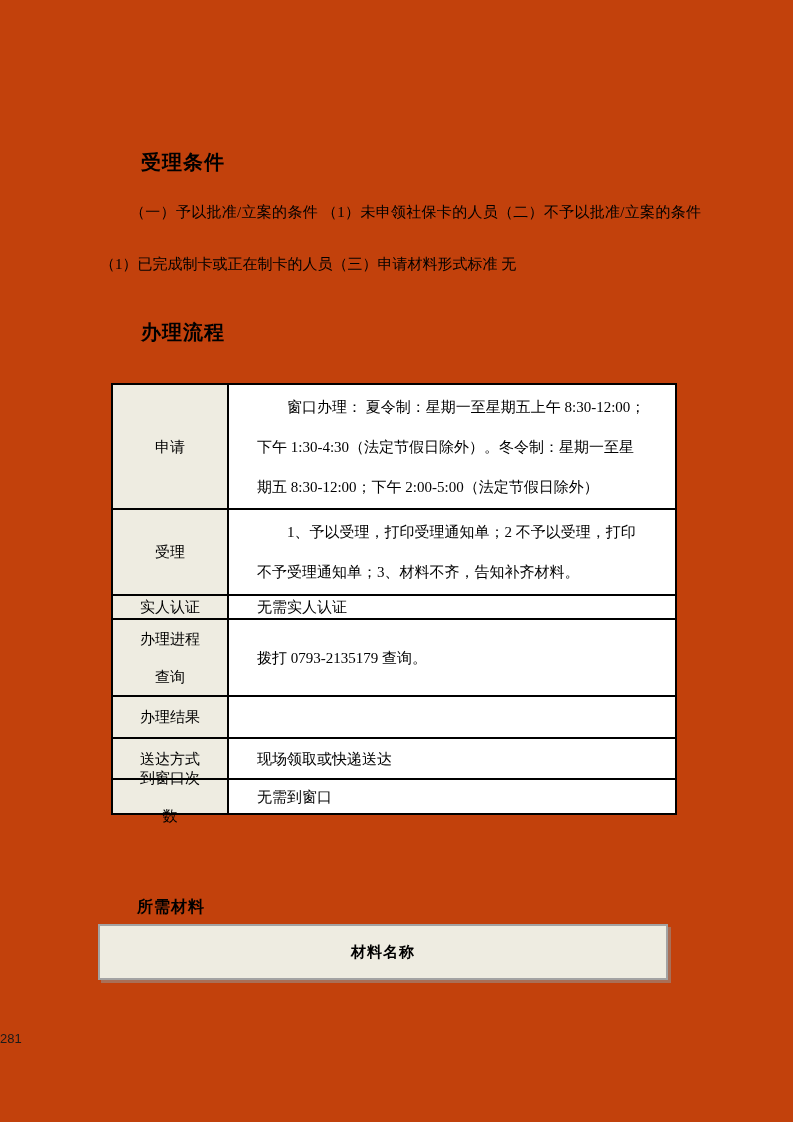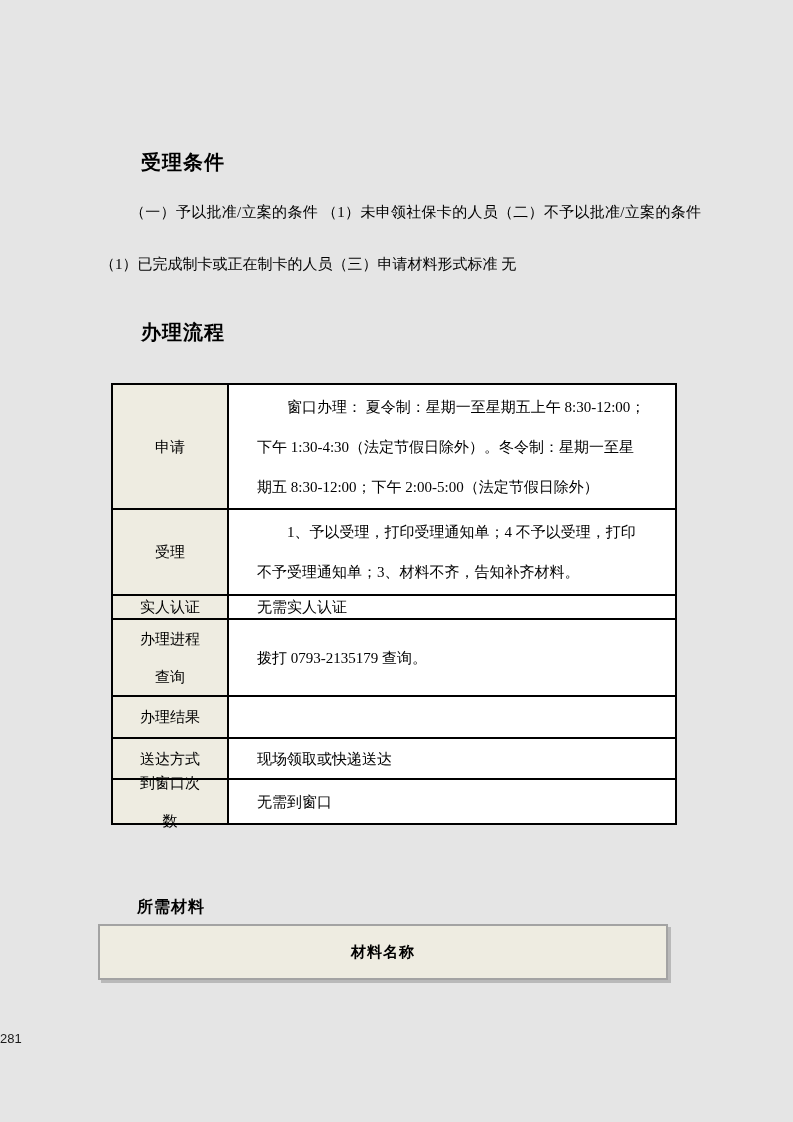--- a/index.html
+++ b/index.html
@@ -3,21 +3,21 @@
 <meta charset="utf-8">
 <style>
   * { margin: 0; padding: 0; box-sizing: border-box; }
   html, body { background: #ffffff; }
   body {
     width: 793px; height: 1122px;
     position: relative;
     font-family: "Liberation Serif", "DejaVu Serif", serif;
     color: #000;
   }
-  .page { position: relative; width: 793px; height: 1122px; background: #e5e5e5; overflow: hidden; }
+  .page { position: relative; width: 793px; height: 1122px; background: #c2410c; overflow: hidden; }
 
   .sec-title {
     position: absolute;
     font-size: 20px;
     font-weight: bold;
     letter-spacing: 1px;
   }
   #title-acceptance { left: 141px; top: 149px; }
   #title-process    { left: 141px; top: 319px; }
 
@@ -57,21 +57,21 @@
     line-height: 40px;
     padding: 2px 28px;
   }
   .proc-content > div { width: 100%; }
   .proc-row:nth-child(1) { height: 123px; }
   .proc-row:nth-child(2) { height: 86px; }
   .proc-row:nth-child(3) { height: 24px; }
   .proc-row:nth-child(4) { height: 77px; }
   .proc-row:nth-child(5) { height: 42px; }
   .proc-row:nth-child(6) { height: 41px; }
-  .proc-row:nth-child(7) { height: 45px; }
+  .proc-row:nth-child(7) { height: 35px; }
   .proc-row:nth-child(1) .proc-content > div,
   .proc-row:nth-child(2) .proc-content > div { text-indent: 2em; }
 
   
   #title-materials {
     position: absolute;
     left: 137px; top: 897px;
     font-size: 16px; font-weight: bold;
     letter-spacing: 1px;
   }
@@ -111,21 +111,21 @@
     <div class="proc-row">
       <div class="proc-label">申请</div>
       <div class="proc-content">
         <div>窗口办理： 夏令制：星期一至星期五上午 8:30-12:00；下午 1:30-4:30（法定节假日除外）。冬令制：星期一至星期五 8:30-12:00；下午 2:00-5:00（法定节假日除外）</div>
       </div>
     </div>
 
     <div class="proc-row">
       <div class="proc-label">受理</div>
       <div class="proc-content">
-        <div>1、予以受理，打印受理通知单；4 不予以受理，打印不予受理通知单；3、材料不齐，告知补齐材料。</div>
+        <div>1、予以受理，打印受理通知单；2 不予以受理，打印不予受理通知单；3、材料不齐，告知补齐材料。</div>
       </div>
     </div>
 
     <div class="proc-row">
       <div class="proc-label">实人认证</div>
       <div class="proc-content">
         <div>无需实人认证</div>
       </div>
     </div>
 

